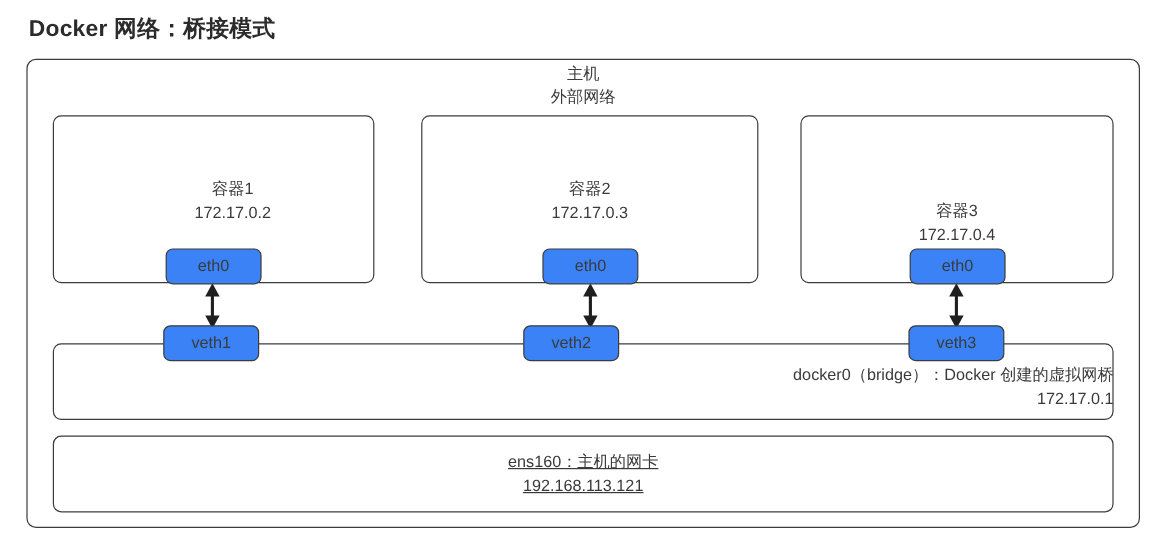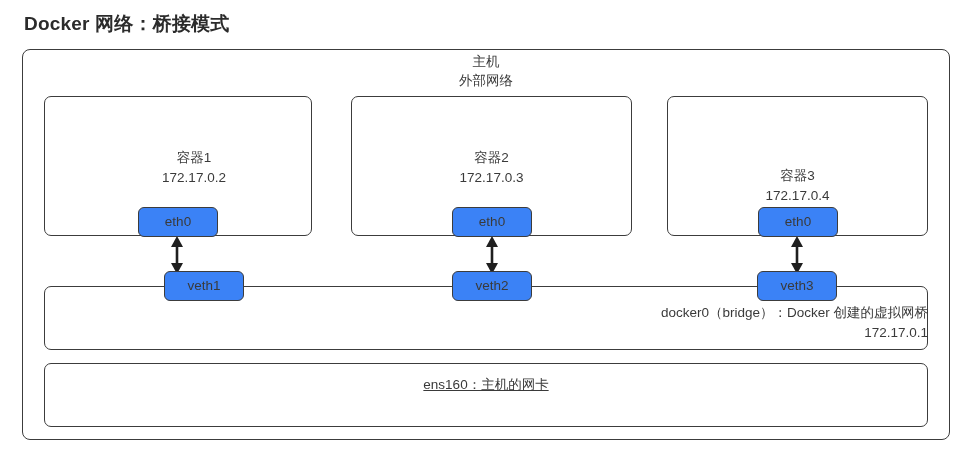--- a/index.html
+++ b/index.html
@@ -88,22 +88,22 @@
     font-size: 13.5px;
     color: #3a3a3a;
     z-index: 5;
   }
   .eth0-box { top: 207px; width: 80px; }
   .e1 { left: 138px; }
   .e2 { left: 452px; }
   .e3 { left: 758px; }
 
   .veth-box { top: 271px; width: 80px; }
-  .v1 { left: 136px; margin-left: 28px; }
-  .v2 { left: 452px; }
+  .v1 { left: 136px; }
+  .v2 { left: 436px; }
   .v3 { left: 757px; }
 
   .bridge-box {
     left: 44px;
     top: 286px;
     width: 884px;
     height: 64px;
     border-radius: 7px;
     z-index: 1;
   }
@@ -203,15 +203,16 @@
     <div>172.17.0.1</div>
   </div>
 
   <div class="nic-box veth-box v1">veth1</div>
   <div class="nic-box veth-box v2">veth2</div>
   <div class="nic-box veth-box v3">veth3</div>
 
   <div class="box ens-box"></div>
   <div class="ens-label">
     <div>ens160：主机的网卡</div>
+    <div>192.168.113.121</div>
   </div>
 
 </div>
 
 </body></html>

